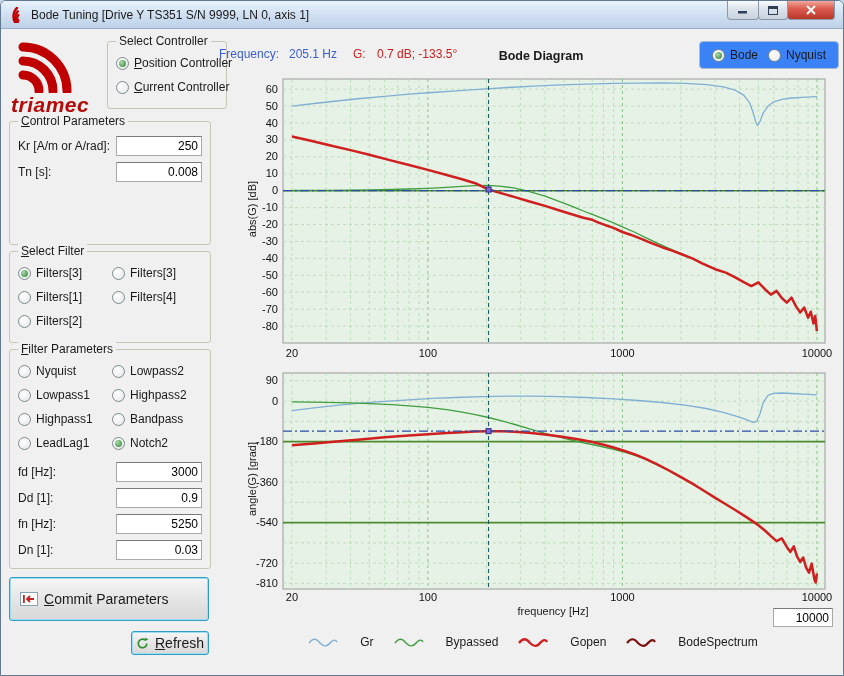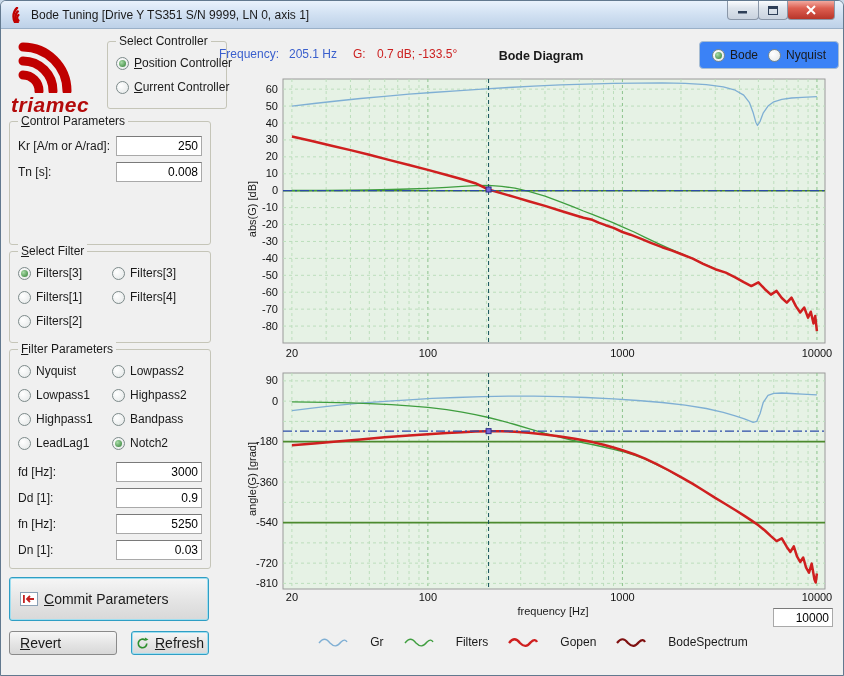--- a/index.html
+++ b/index.html
@@ -177,23 +177,20 @@
 
     <div class="btn focus" style="left:8px;top:548px;width:200px;height:44px;justify-content:flex-start;padding-left:10px;">
       <svg width="18" height="14">
         <rect x="0.5" y="0.5" width="17" height="13" fill="#ffffff" stroke="#8aa0b4"></rect>
         <rect x="3" y="3" width="1.8" height="8" fill="#c42222"></rect>
         <path d="M14 7 H7 M10 4 L7 7 L10 10" stroke="#c42222" stroke-width="1.8" fill="none"></path>
       </svg>
       <span><u>C</u>ommit Parameters</span>
     </div>
 
-    <div class="btn" style="left:8px;top:602px;width:108px;height:24px;justify-content:flex-start;padding-left:10px;">
-      <span><u>R</u>evert</span>
-    </div>
     <div class="btn focus" style="left:130px;top:602px;width:78px;height:24px;">
       <svg width="13" height="13" viewBox="0 0 14 14">
         <path d="M11.6 7a4.6 4.6 0 1 1-1.7-3.6" fill="none" stroke="#2e8f2e" stroke-width="1.8"></path>
         <path d="M9.6 0.5 L10 4.4 L13.4 2.6 Z" fill="#2e8f2e"></path>
       </svg>
       <span><u>R</u>efresh</span>
     </div>
 
     <span class="abs readout-blue" style="left:218px;top:18px;">Frequency:</span>
     <span class="abs readout-blue" style="left:288px;top:18px;">205.1 Hz</span>
@@ -364,21 +361,21 @@
       <div class="legend-item">
         <svg class="legend-swatch" width="30" height="12">
             <path d="M1 7 C5 2 8 2 12 7 C16 11 19 11 23 6 C26 3 28 4 29 6" fill="none" stroke="#7fafd4" stroke-width="1.4"></path>
           </svg>
         <span>Gr</span>
       </div>
       <div class="legend-item">
         <svg class="legend-swatch" width="30" height="12">
             <path d="M1 7 C5 2 8 2 12 7 C16 11 19 11 23 6 C26 3 28 4 29 6" fill="none" stroke="#3f9e3f" stroke-width="1.4"></path>
           </svg>
-        <span>Filters</span>
+        <span>Bypassed</span>
       </div>
       <div class="legend-item">
         <svg class="legend-swatch" width="30" height="12">
             <path d="M1 7 C5 2 8 2 12 7 C16 11 19 11 23 6 C26 3 28 4 29 6" fill="none" stroke="#cf1f1f" stroke-width="2.4"></path>
           </svg>
         <span>Gopen</span>
       </div>
       <div class="legend-item">
         <svg class="legend-swatch" width="30" height="12">
             <path d="M1 7 C5 2 8 2 12 7 C16 11 19 11 23 6 C26 3 28 4 29 6" fill="none" stroke="#7f1010" stroke-width="2.2"></path>

